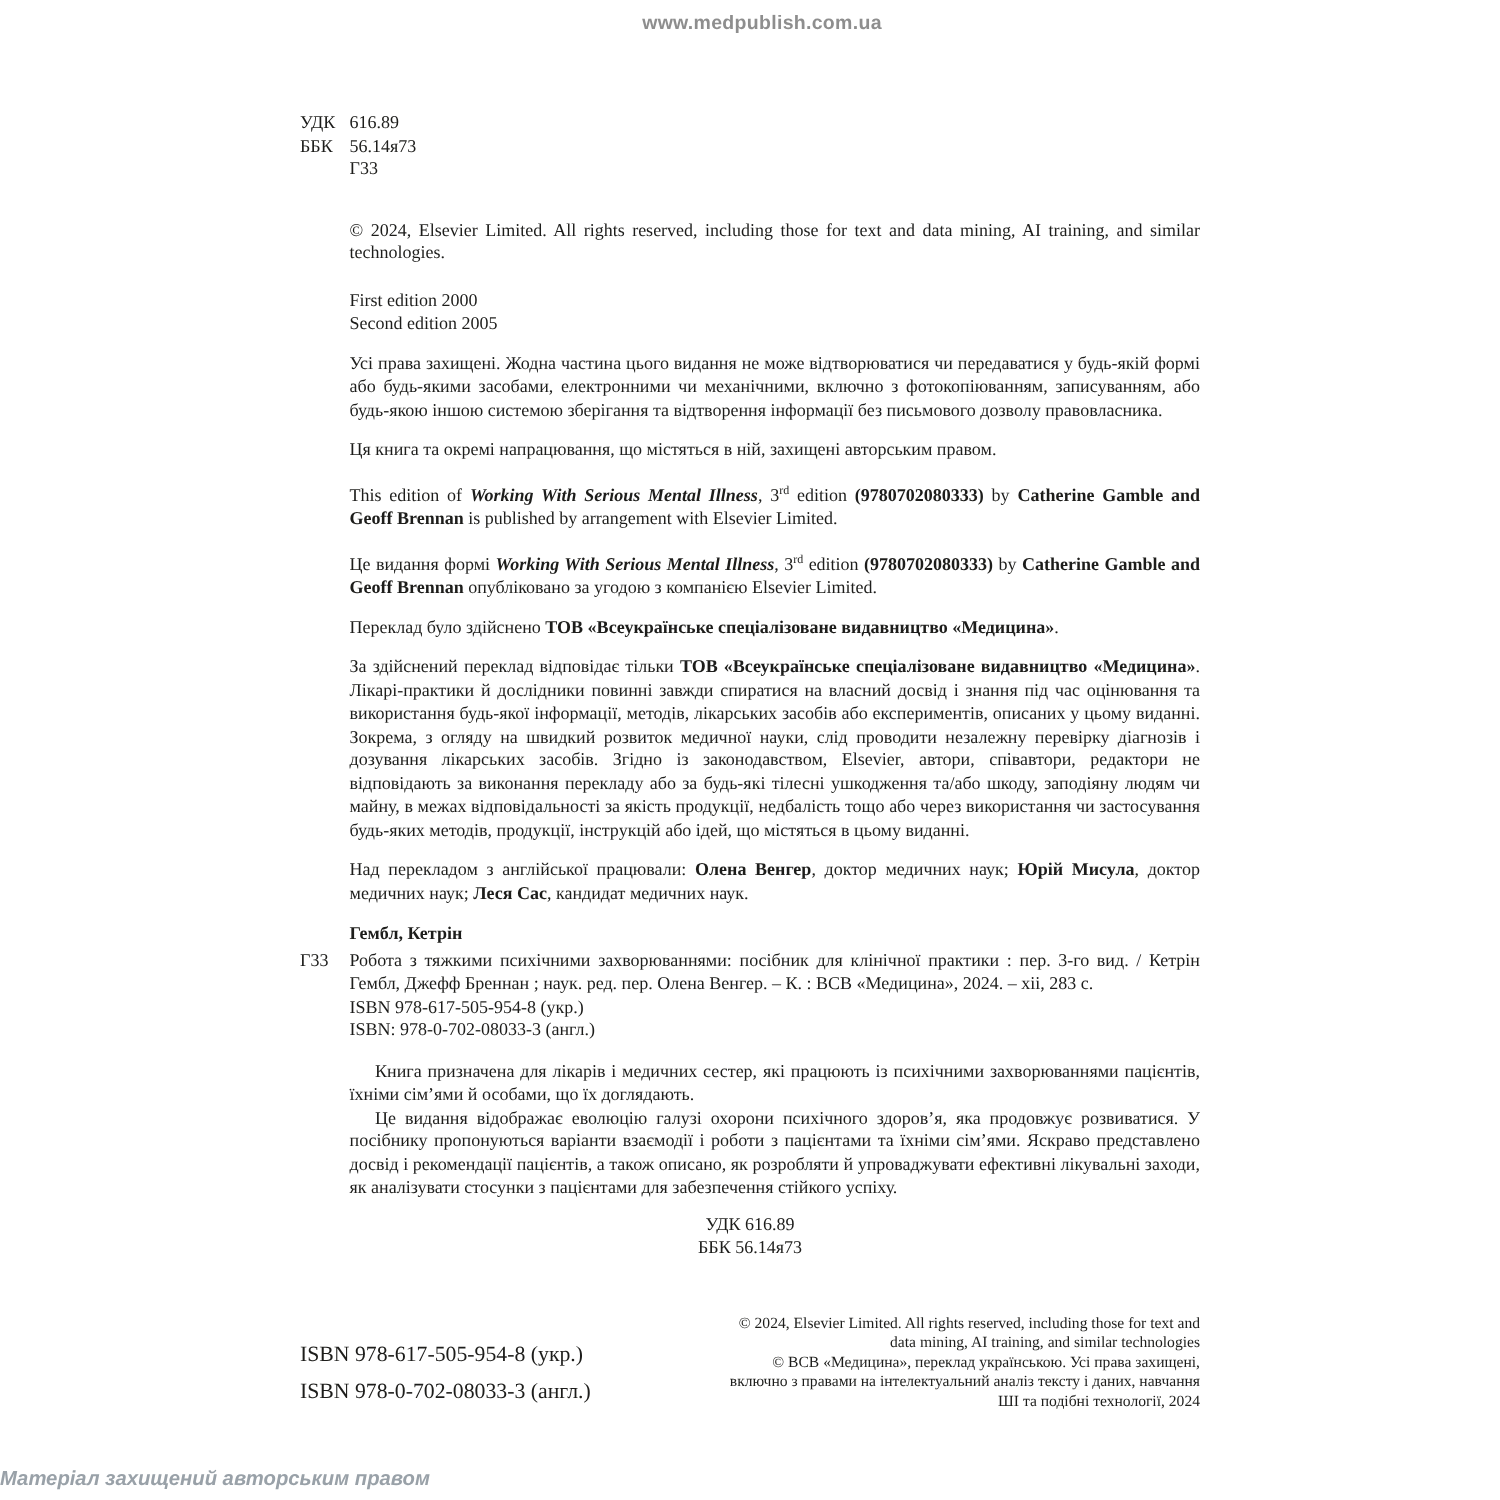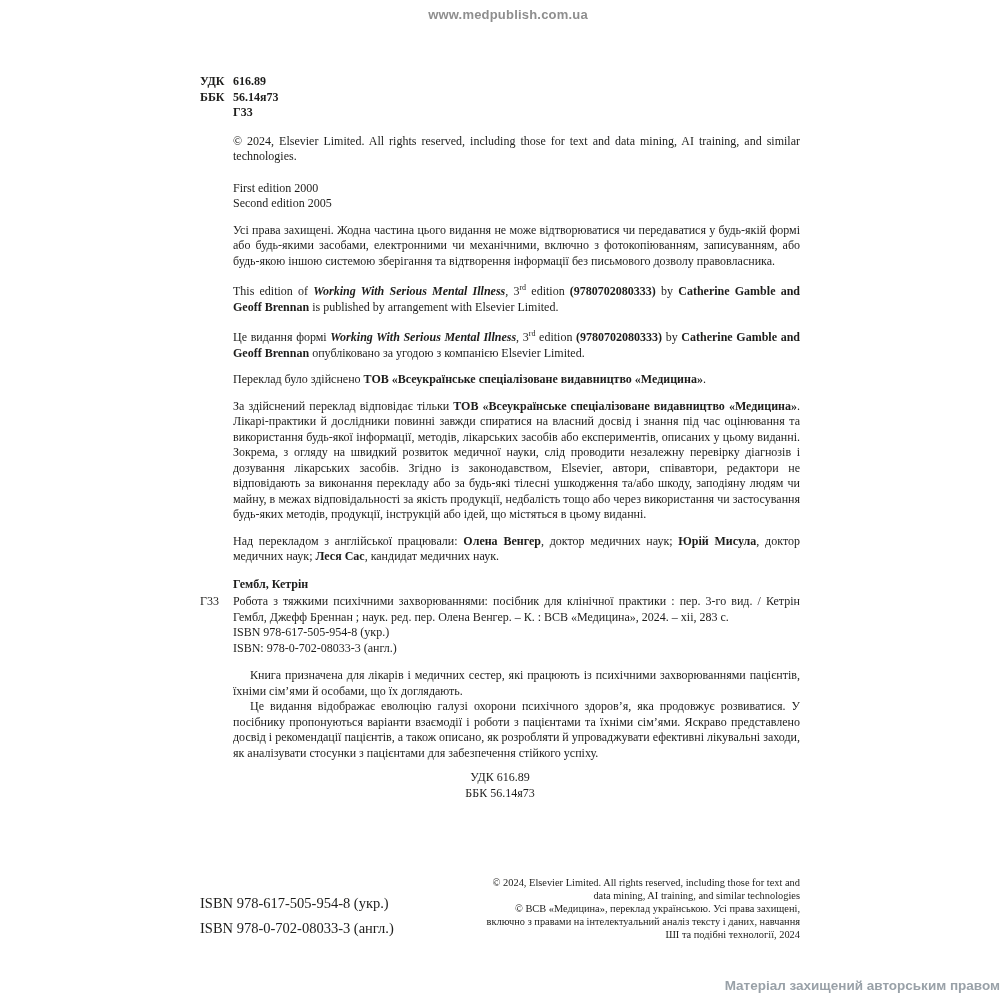--- a/index.html
+++ b/index.html
@@ -13,21 +13,21 @@
     position: absolute; top: 7px; left: 0; width: 100%; text-align: center;
     font-family: "Liberation Sans", "DejaVu Sans", sans-serif;
     font-size: 13px; font-weight: bold; color: #8e8e8e; letter-spacing: 0.2px; padding-left: 16px;
   }
   .main {
     position: absolute; left: 200px; top: 74px; width: 600px;
     font-size: 12px; line-height: 15.5px;
   }
   .main p { margin: 0 0 11px 33px; }
   .just { text-align: justify; }
-  .codes-top { margin-bottom: 13px; font-weight: bold; }
+  .codes-top { margin-bottom: 25px; }
   .code-row { display: flex; }
   .code-label { width: 33px; flex: 0 0 33px; }
   .editions { margin: 16px 0 11px 33px; }
   .b { font-weight: bold; }
   .bi { font-weight: bold; font-style: italic; }
   .sup { vertical-align: super; font-size: 8px; }
   .catalog { margin-top: 12px; }
   .catalog-author { margin: 0 0 2px 33px; font-weight: bold; }
   .catalog-row { display: flex; }
   .catalog-label { width: 33px; flex: 0 0 33px; }
@@ -38,23 +38,23 @@
   .codes-bottom { margin-top: 9px; text-align: center; font-weight: normal; }
   .bottom-row {
     position: absolute; left: 200px; top: 876px; width: 600px;
     display: flex; justify-content: space-between; align-items: flex-end;
   }
   .isbn-block { font-size: 14.5px; line-height: 25px; }
   .copyright-small {
     width: 322px; font-size: 10.4px; line-height: 13px; text-align: right;
   }
   .watermark {
-    position: absolute; left: 0; bottom: 7px; width: 100%; text-align: right;
+    position: absolute; left: 0; bottom: 7px; width: 100%; text-align: left;
     font-family: "Liberation Sans", "DejaVu Sans", sans-serif;
-    font-size: 13.5px; font-weight: bold; color: #99a1a8;
+    font-size: 13.5px; font-weight: bold; color: #99a1a8; font-style: italic;
   }
 </style>
 </head>
 <body>
 
 <div class="header-url">www.medpublish.com.ua</div>
 
 <div class="main">
 
   <div class="codes-top">
@@ -74,20 +74,21 @@
 
   <p class="just">© 2024, Elsevier Limited. All rights reserved, including those for text and data mining, AI training, and similar technologies.</p>
 
   <div class="editions">
     <div>First edition 2000</div>
     <div>Second edition 2005</div>
   </div>
 
   <p class="just">Усі права захищені. Жодна частина цього видання не може відтворюватися чи передаватися у будь-якій формі або будь-якими засобами, електронними чи механічними, включно з фотокопіюванням, записуванням, або будь-якою іншою системою зберігання та відтворення інформації без письмового дозволу правовласника.</p>
 
+  <p>Ця книга та окремі напрацювання, що містяться в ній, захищені авторським правом.</p>
 
   <p class="just"><span>This edition of </span><span class="bi">Working With Serious Mental Illness</span><span>, 3</span><span class="sup">rd</span><span> edition </span><span class="b">(9780702080333)</span><span> by </span><span class="b">Catherine Gamble and Geoff Brennan</span><span> is published by arrangement with Elsevier Limited.</span></p>
 
   <p class="just"><span>Це видання формі </span><span class="bi">Working With Serious Mental Illness</span><span>, 3</span><span class="sup">rd</span><span> edition </span><span class="b">(9780702080333)</span><span> by </span><span class="b">Catherine Gamble and Geoff Brennan</span><span> опубліковано за угодою з компанією Elsevier Limited.</span></p>
 
   <p><span>Переклад було здійснено </span><span class="b">ТОВ «Всеукраїнське спеціалізоване видавництво «Медицина»</span><span>.</span></p>
 
   <p class="just"><span>За здійснений переклад відповідає тільки </span><span class="b">ТОВ «Всеукраїнське спеціалізоване видавництво «Медицина»</span><span>. Лікарі-практики й дослідники повинні завжди спиратися на власний досвід і знання під час оцінювання та використання будь-якої інформації, методів, лікарських засобів або експериментів, описаних у цьому виданні. Зокрема, з огляду на швидкий розвиток медичної науки, слід проводити незалежну перевірку діагнозів і дозування лікарських засобів. Згідно із законодавством, Elsevier, автори, співавтори, редактори не відповідають за виконання перекладу або за будь-які тілесні ушкодження та/або шкоду, заподіяну людям чи майну, в межах відповідальності за якість продукції, недбалість тощо або через використання чи застосування будь-яких методів, продукції, інструкцій або ідей, що містяться в цьому виданні.</span></p>
 
   <p class="just"><span>Над перекладом з англійської працювали: </span><span class="b">Олена Венгер</span><span>, доктор медичних наук; </span><span class="b">Юрій Мисула</span><span>, доктор медичних наук; </span><span class="b">Леся Сас</span><span>, кандидат медичних наук.</span></p>

